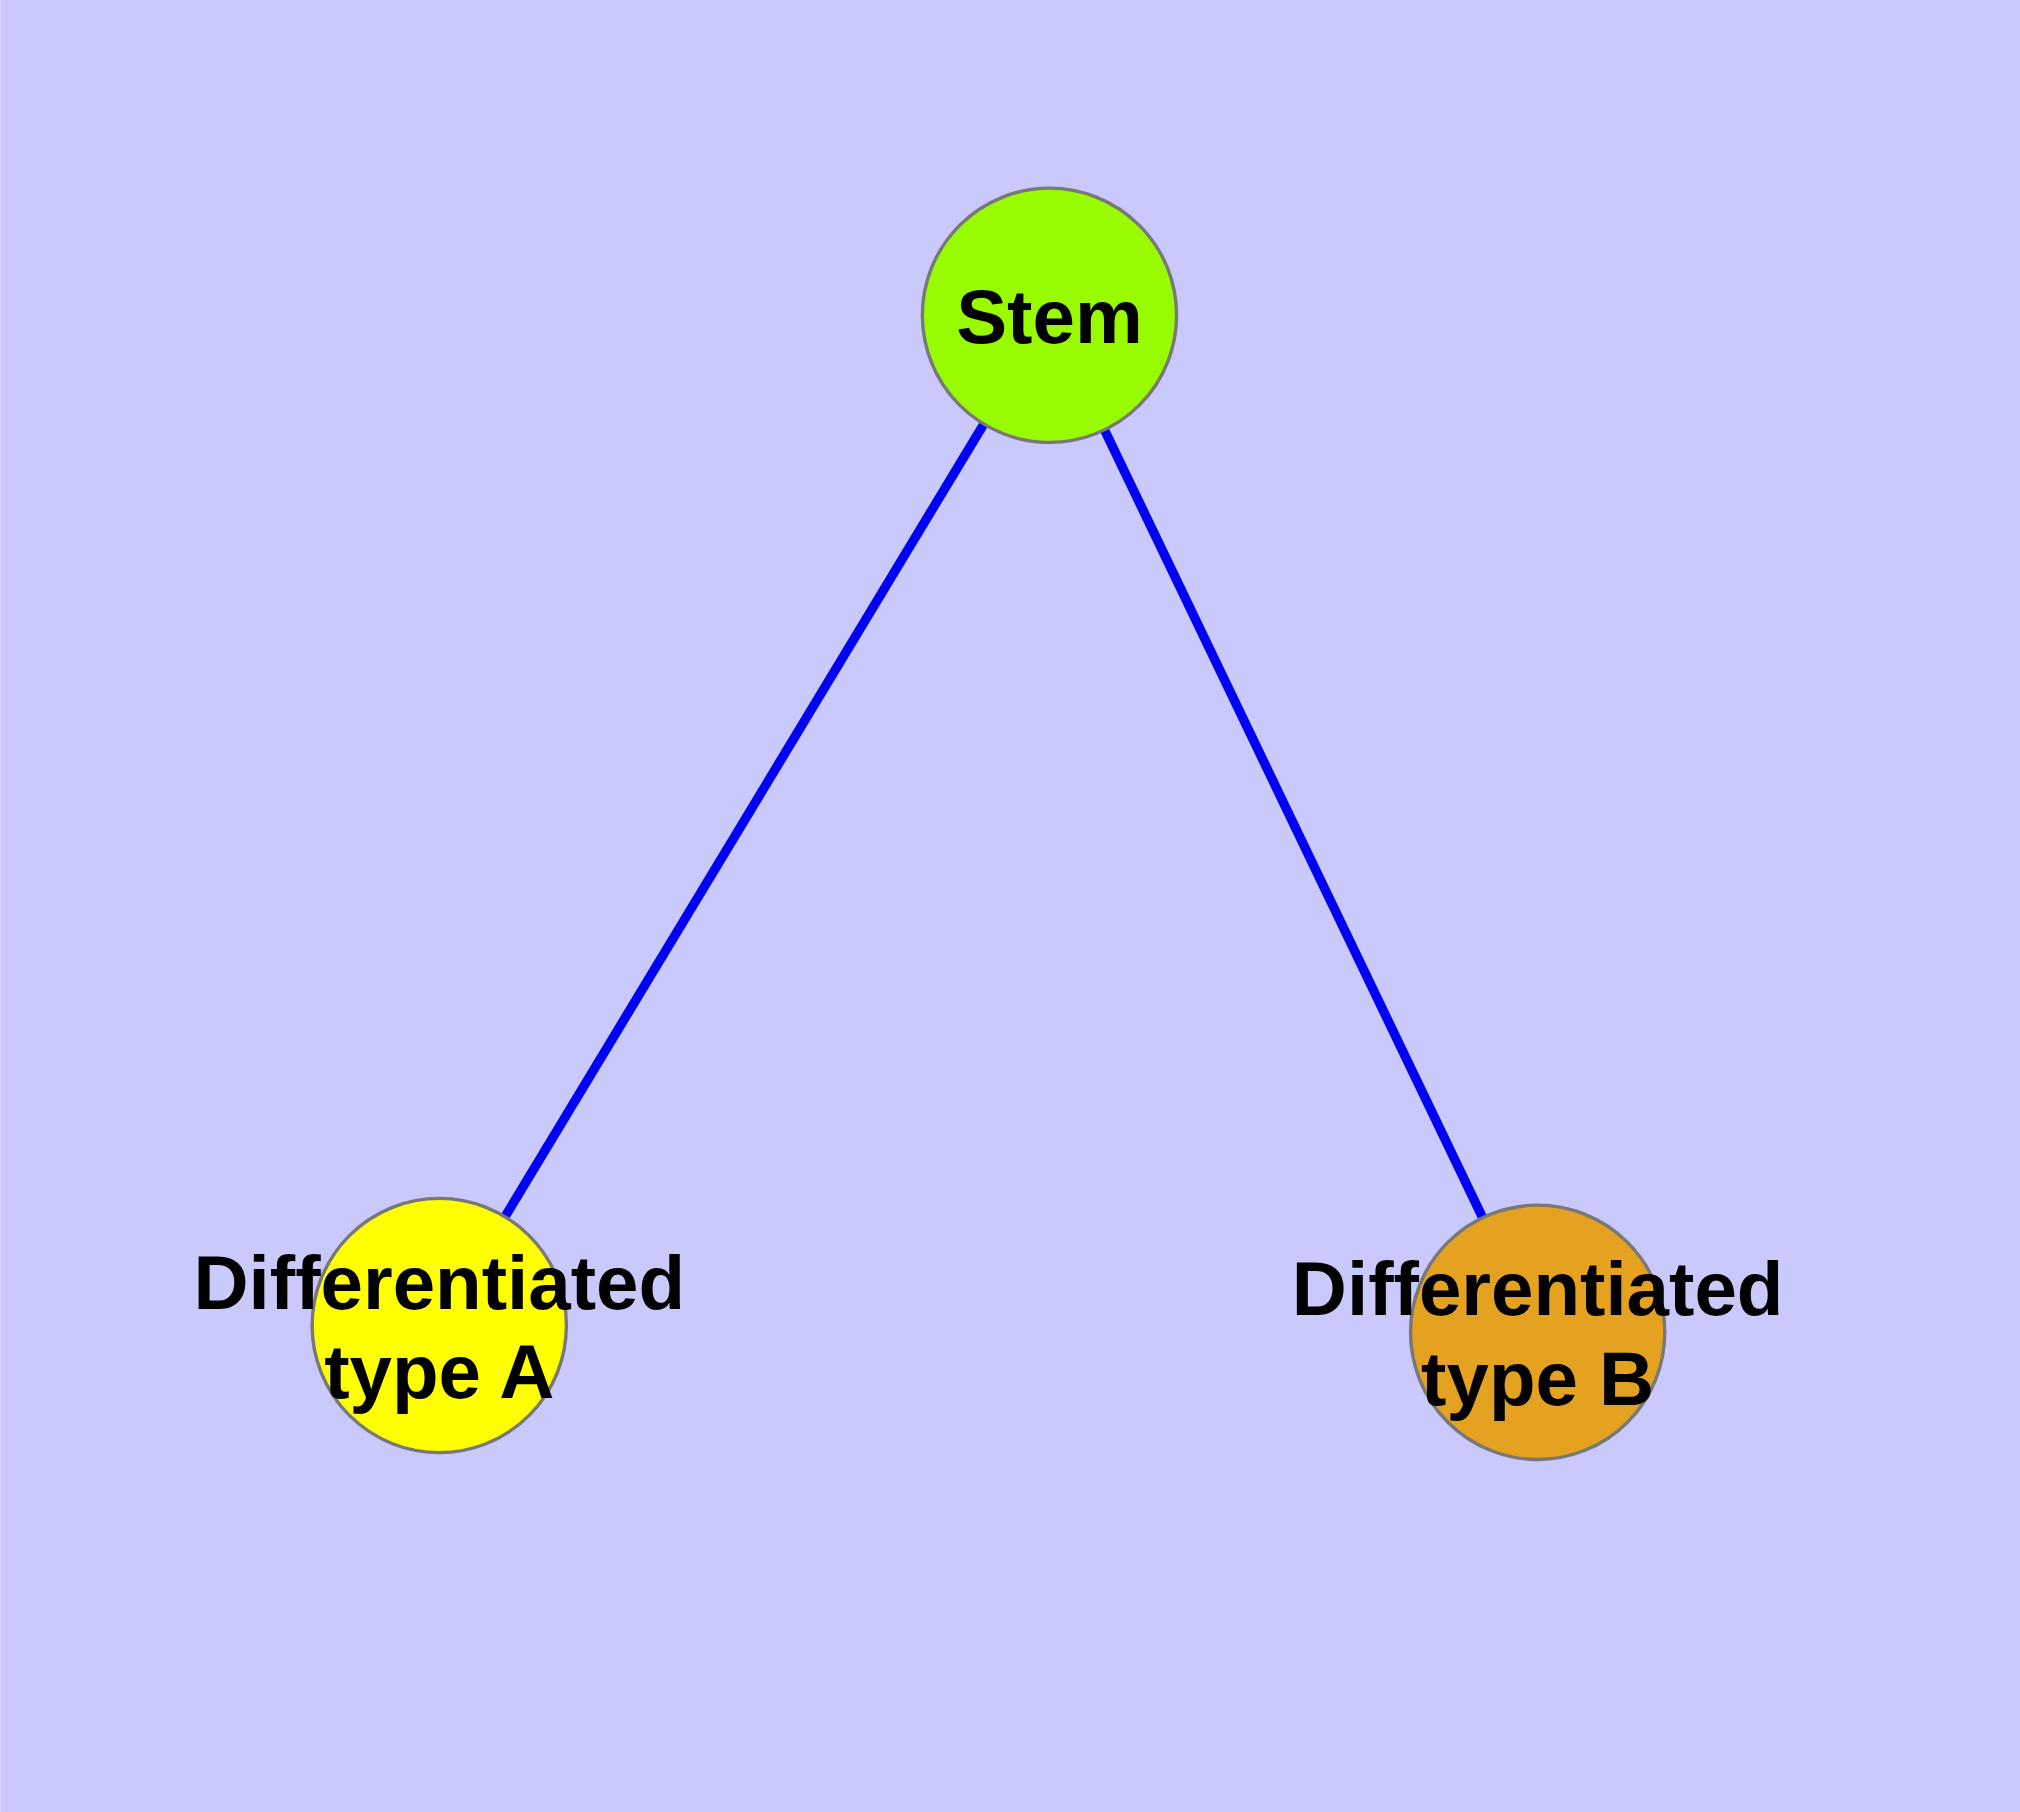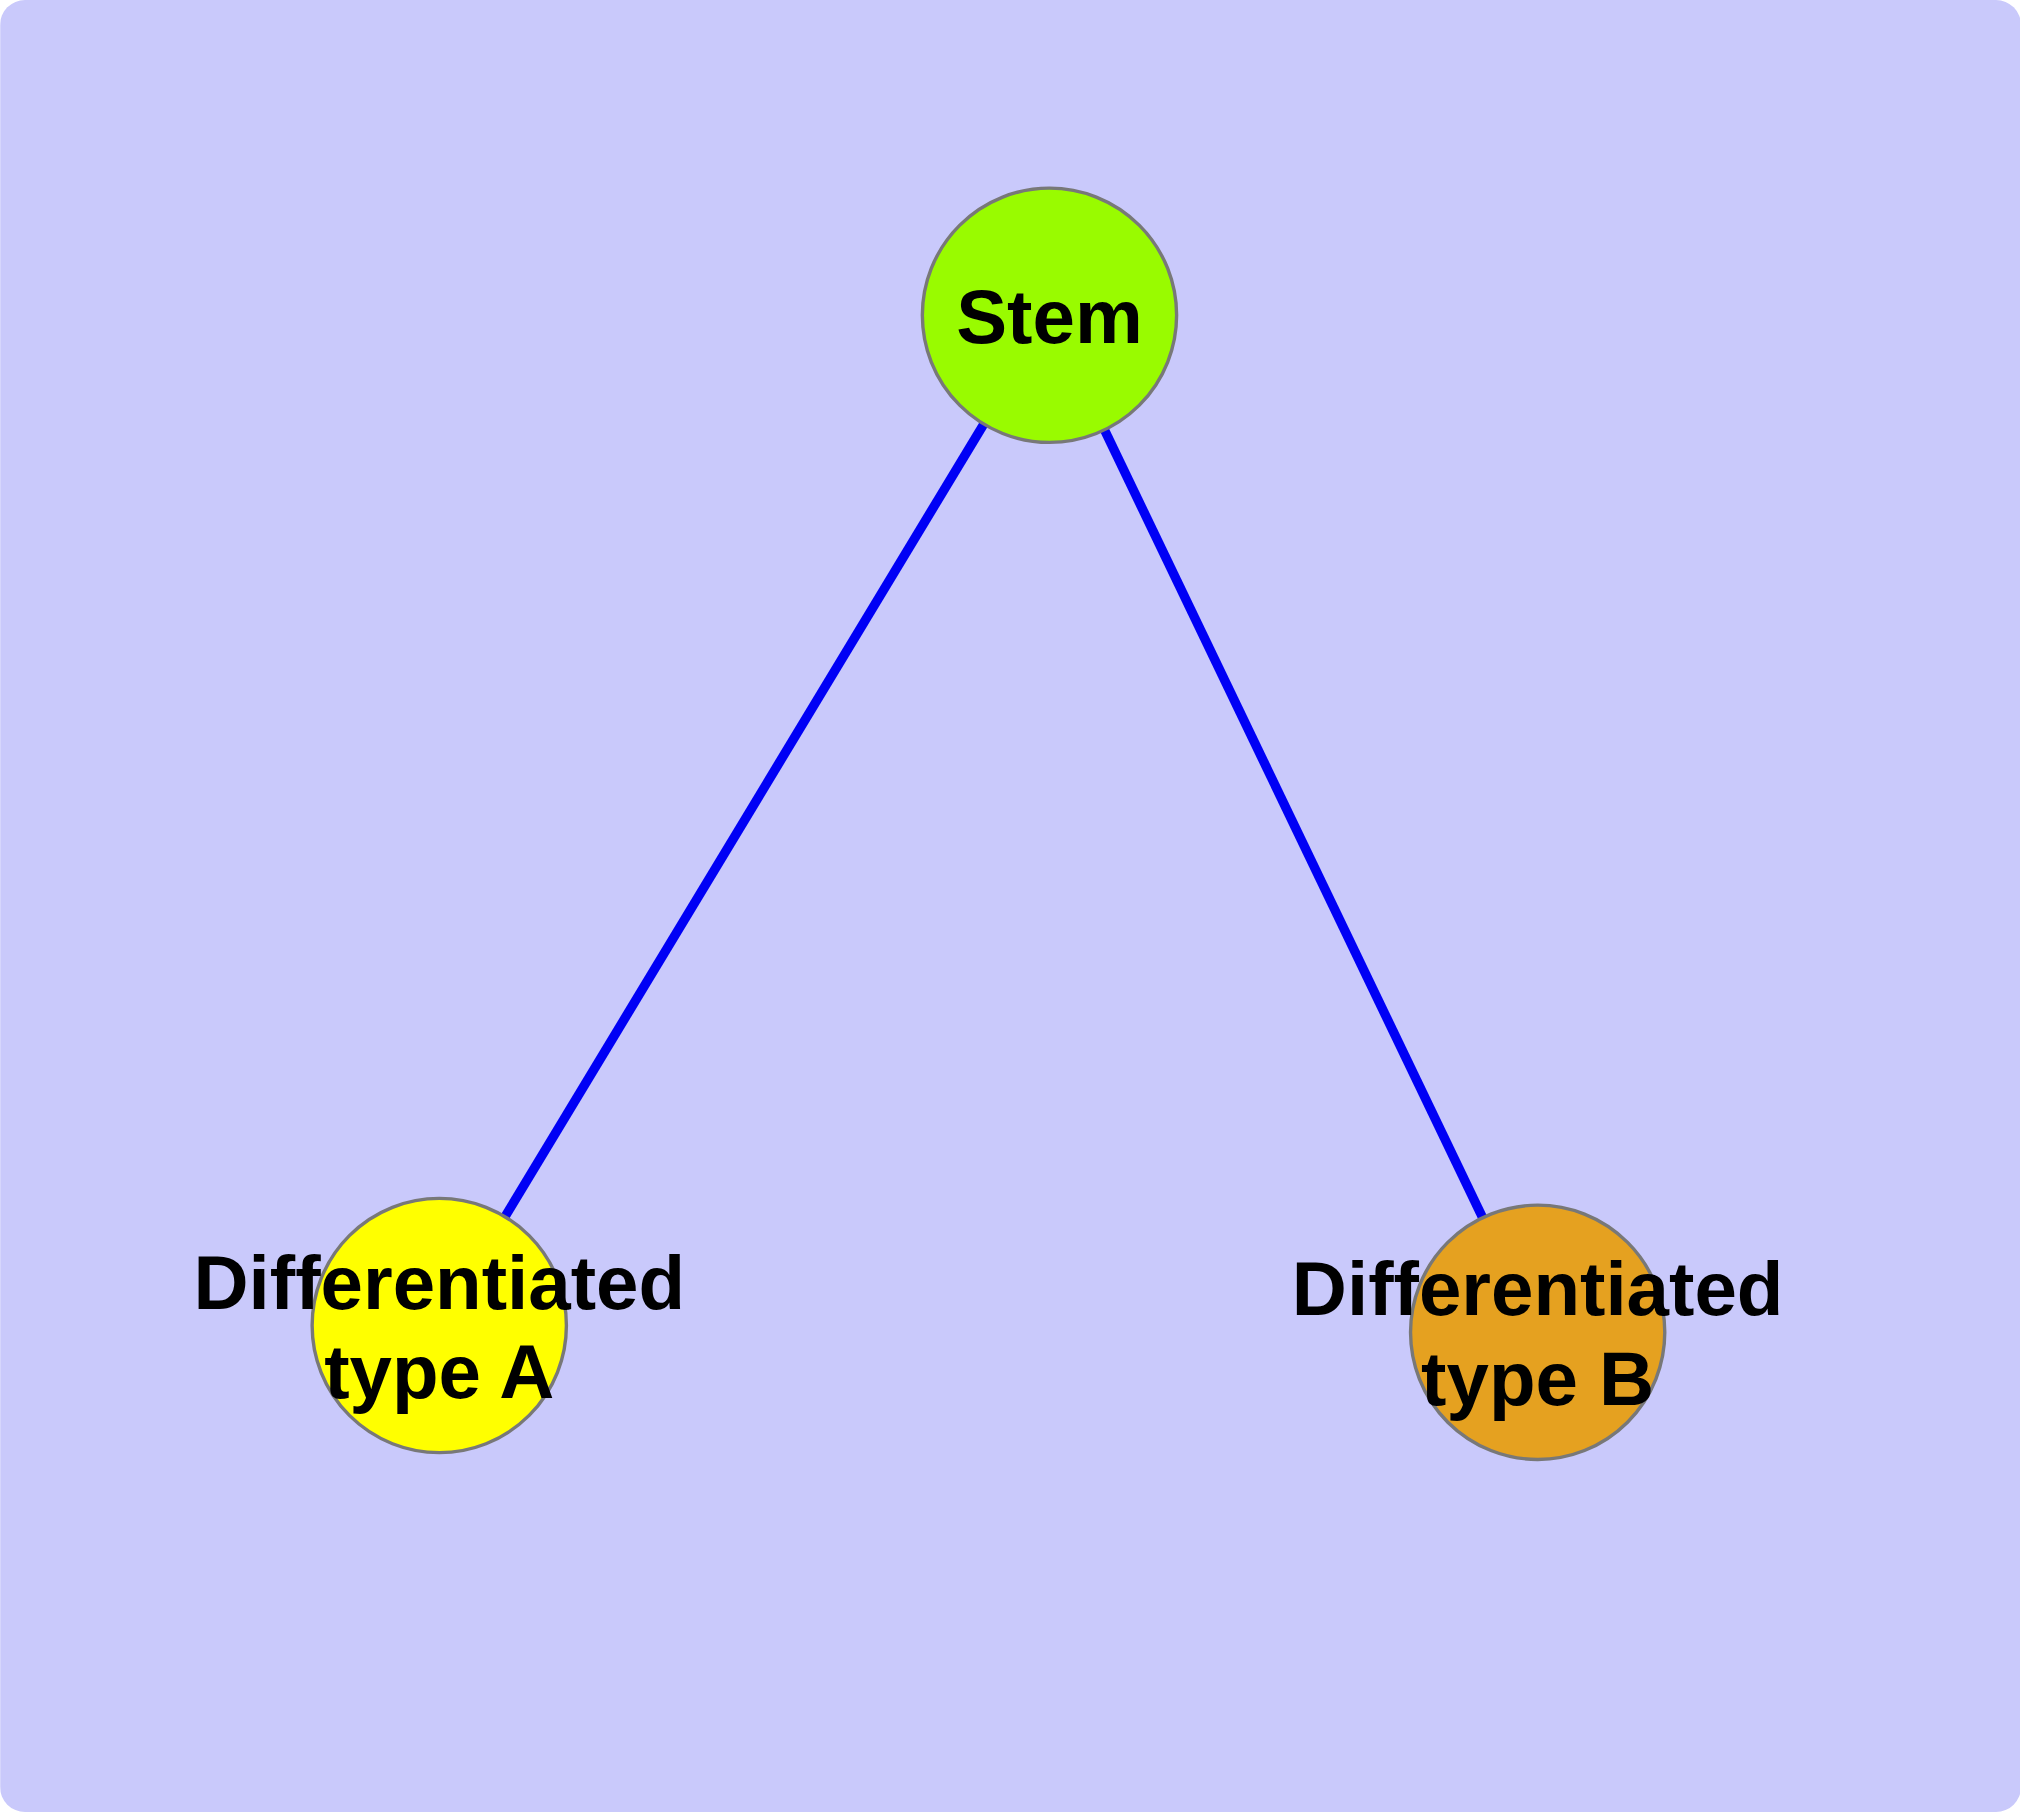--- a/index.html
+++ b/index.html
@@ -8,21 +8,20 @@
   }
   body {
     font-family: "Liberation Sans", sans-serif;
     background: #ffffff;
   }
   .stage {
     position: relative;
     width: 2021px;
     height: 1812px;
     overflow: hidden;
-    border-radius: 25px;
   }
   .stage svg {
     display: block;
     width: 100%;
     height: 100%;
   }
   .node-label {
     font-family: "Liberation Sans", sans-serif;
     font-weight: bold;
     font-size: 90px;

